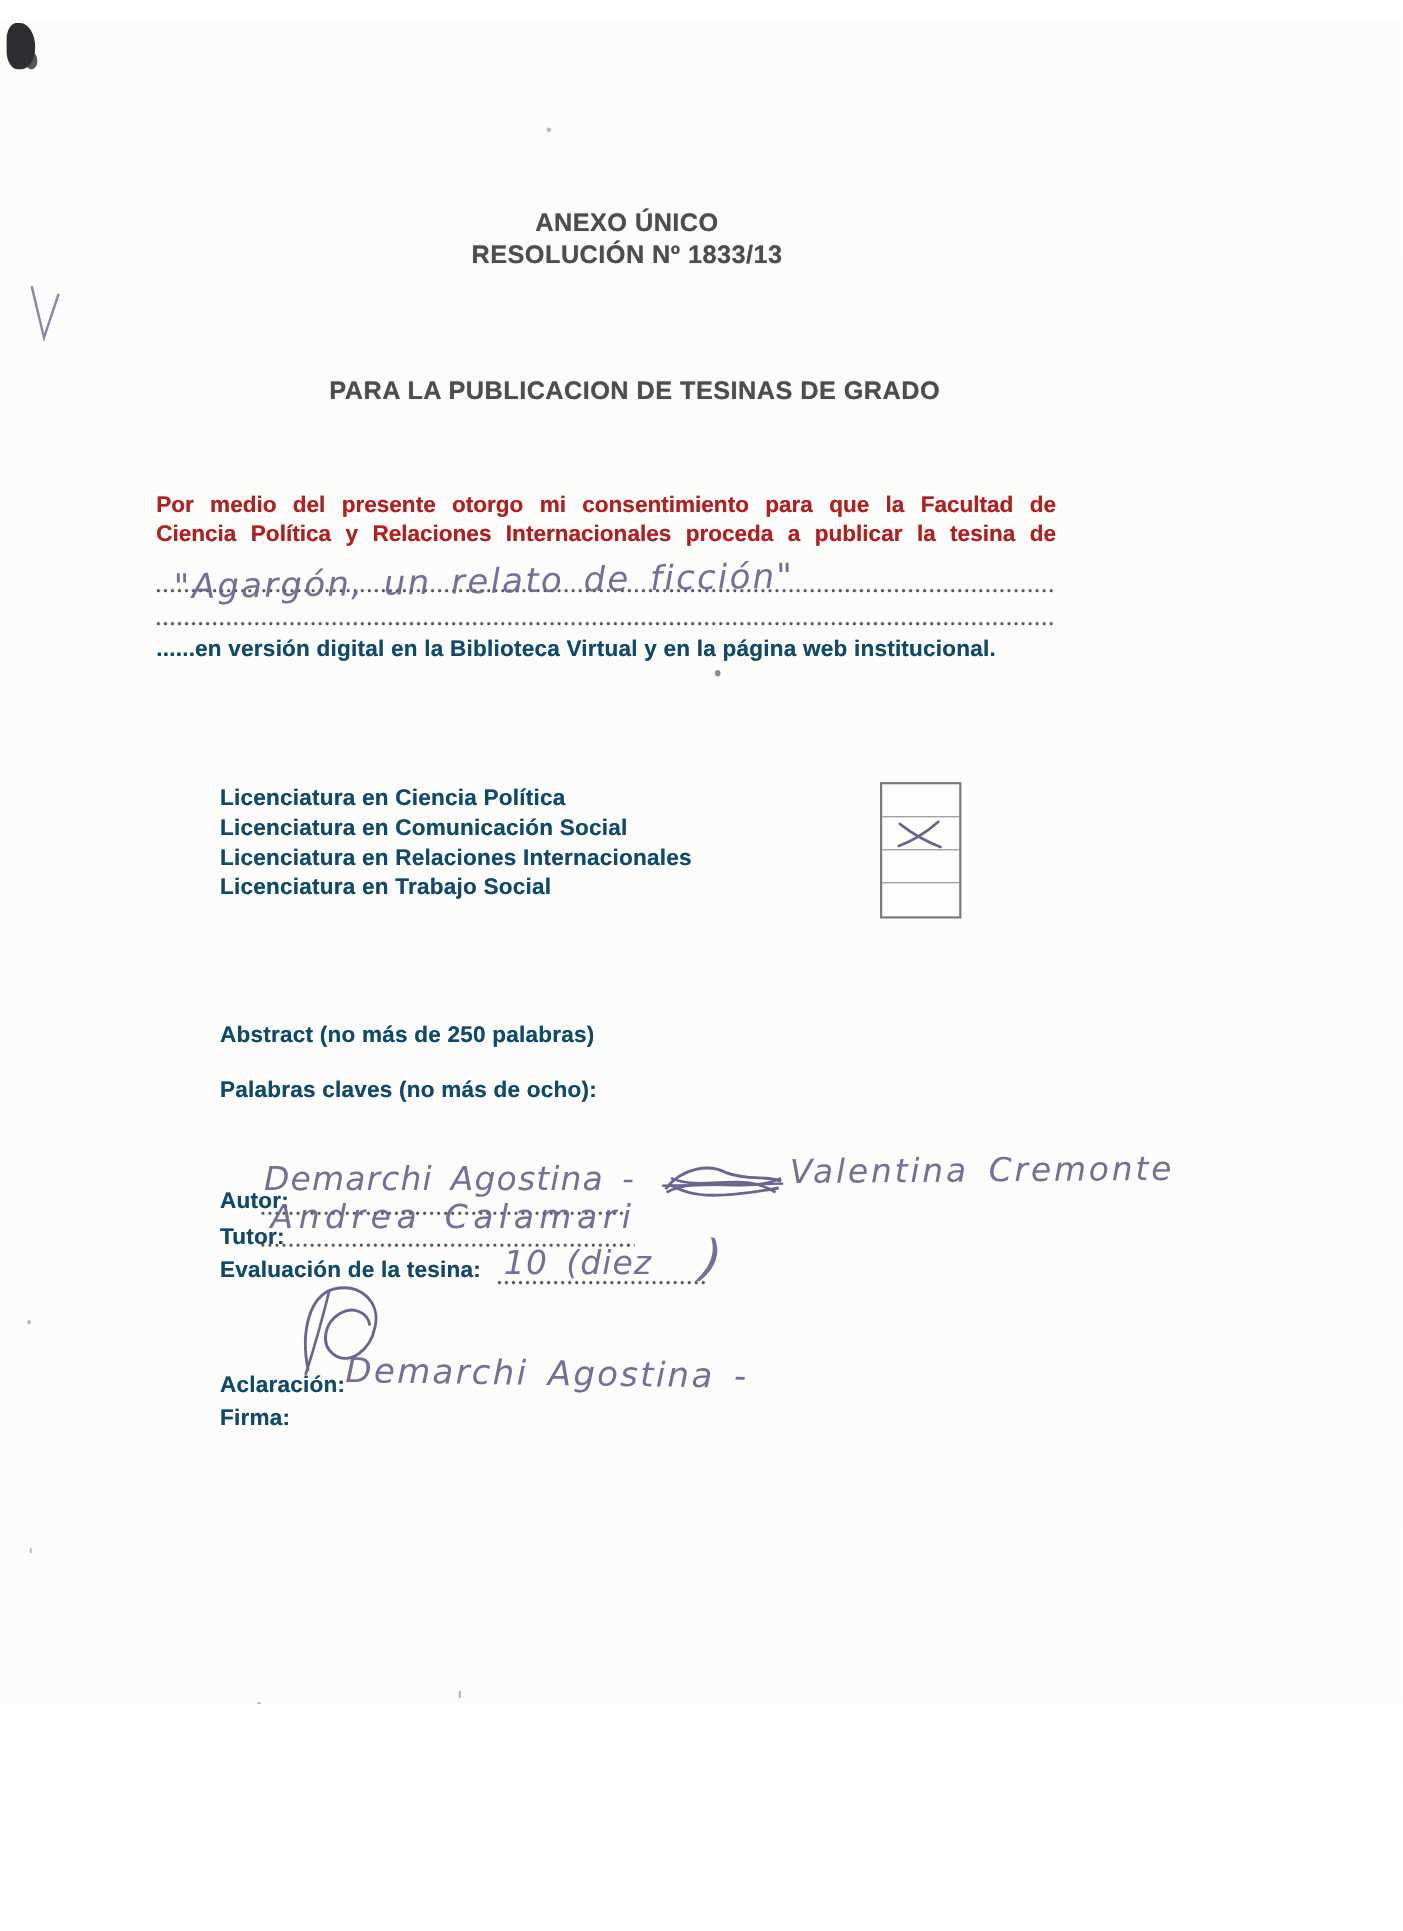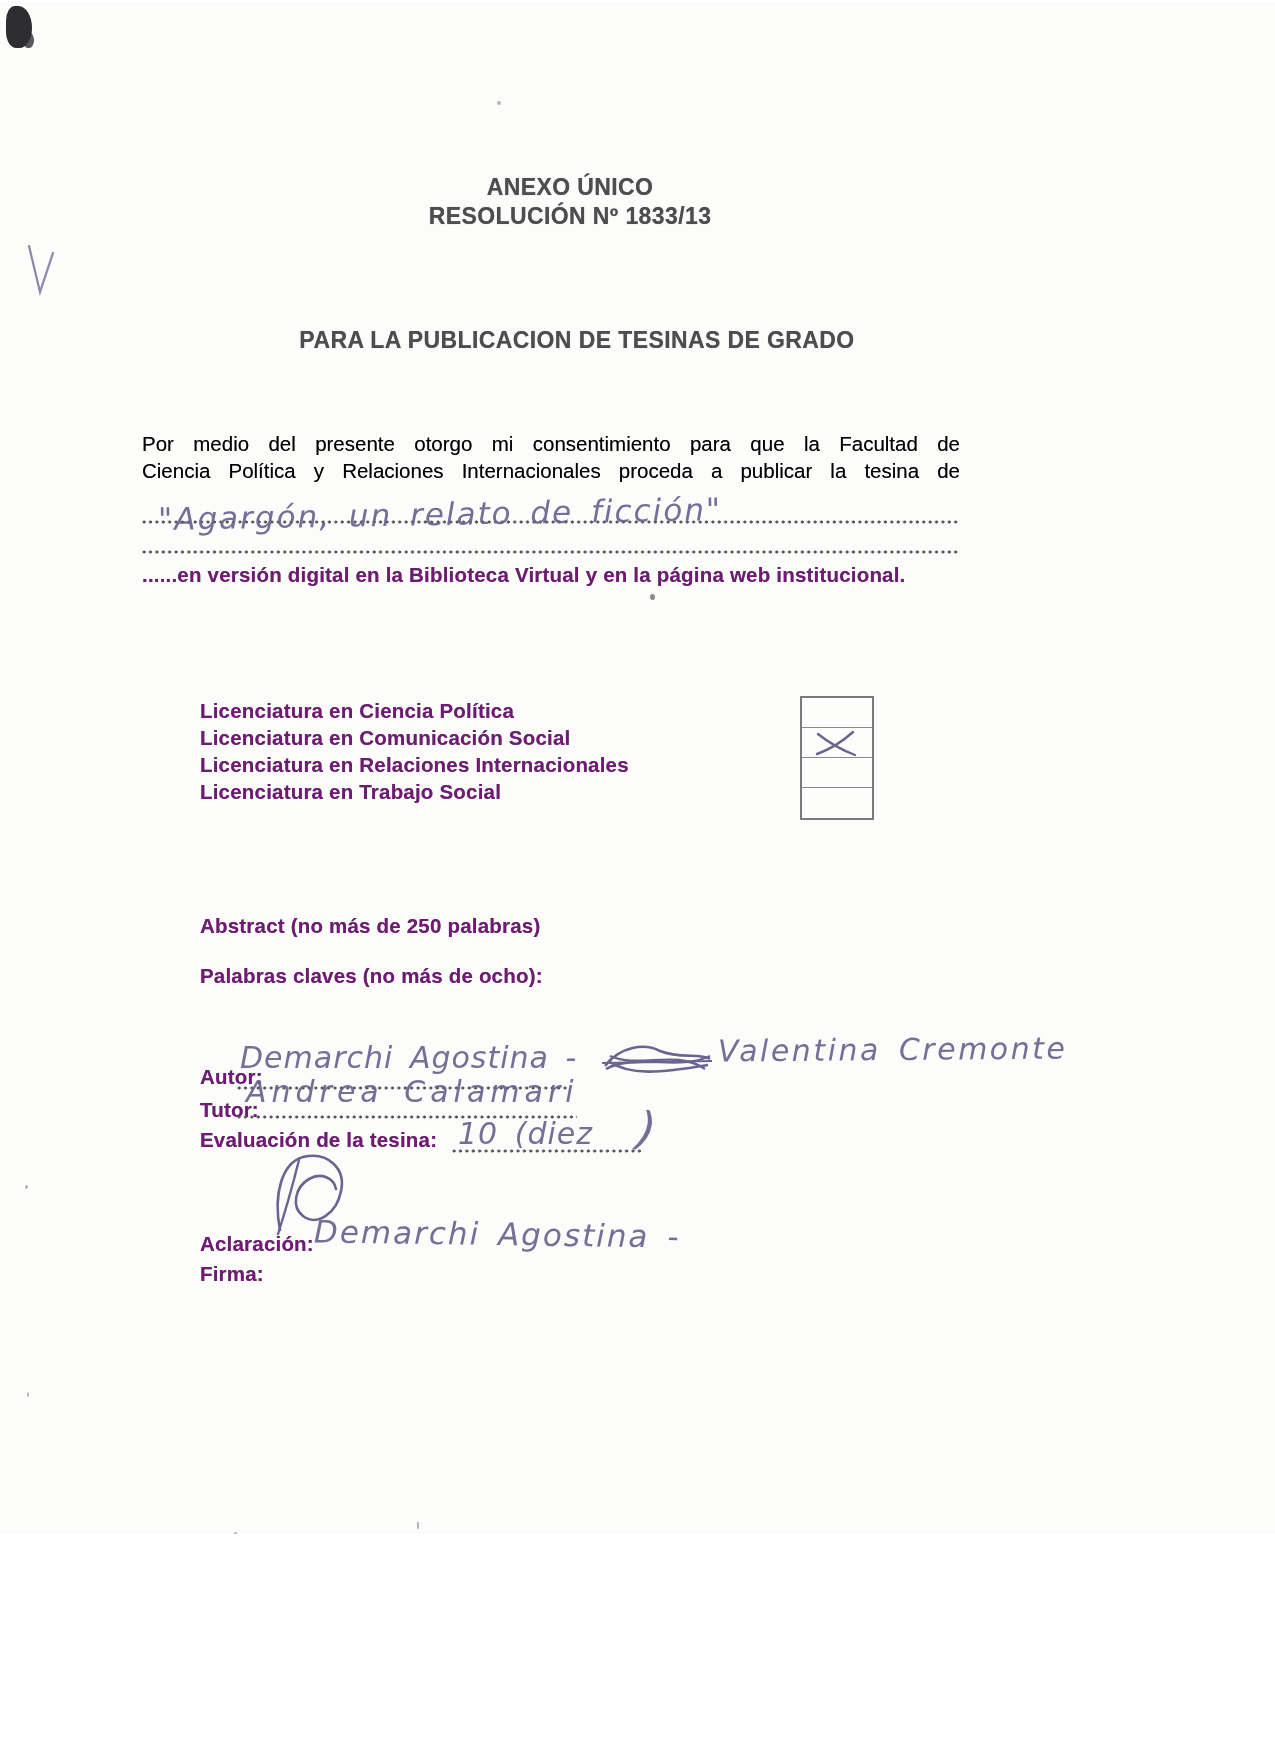--- a/index.html
+++ b/index.html
@@ -1,32 +1,32 @@
 <!DOCTYPE html>
 <html><head>
 <meta charset="utf-8">
 <style>
   html,body{margin:0;padding:0;background:#ffffff;}
   .page{
-    position:relative;width:1275px;height:1532px;margin:2px auto;
+    position:relative;width:1275px;height:1532px;margin:17px auto;
     background:#fcfcfa;overflow:hidden;
     font-family:"Liberation Sans",sans-serif;
   }
   .print{
-    position:absolute;color:#701a75;font-weight:700;font-size:20.5px;
+    position:absolute;color:#0c4a6e;font-weight:700;font-size:20.5px;
     line-height:23px;white-space:nowrap;letter-spacing:.2px;
     text-shadow:0 0 .6px rgba(77,77,82,.7);
   }
   .center-block{
     position:absolute;text-align:center;color:#4d4d50;font-weight:700;
     font-size:23px;letter-spacing:.4px;white-space:nowrap;
     text-shadow:0 0 .7px rgba(77,77,82,.7);
   }
   .jline{
-    position:absolute;left:142px;width:818px;color:#000000;font-weight:400;
+    position:absolute;left:142px;width:818px;color:#b91c1c;font-weight:700;
     font-size:20.5px;line-height:23px;text-align:justify;text-align-last:justify;
     text-shadow:0 0 .6px rgba(77,77,82,.7);
   }
   .spread{
     position:absolute;left:142px;width:818px;display:flex;
     justify-content:space-between;color:#4d4d50;font-weight:700;font-size:20.5px;
     text-shadow:0 0 .6px rgba(77,77,82,.7);
   }
   .dots{
     position:absolute;height:4px;

